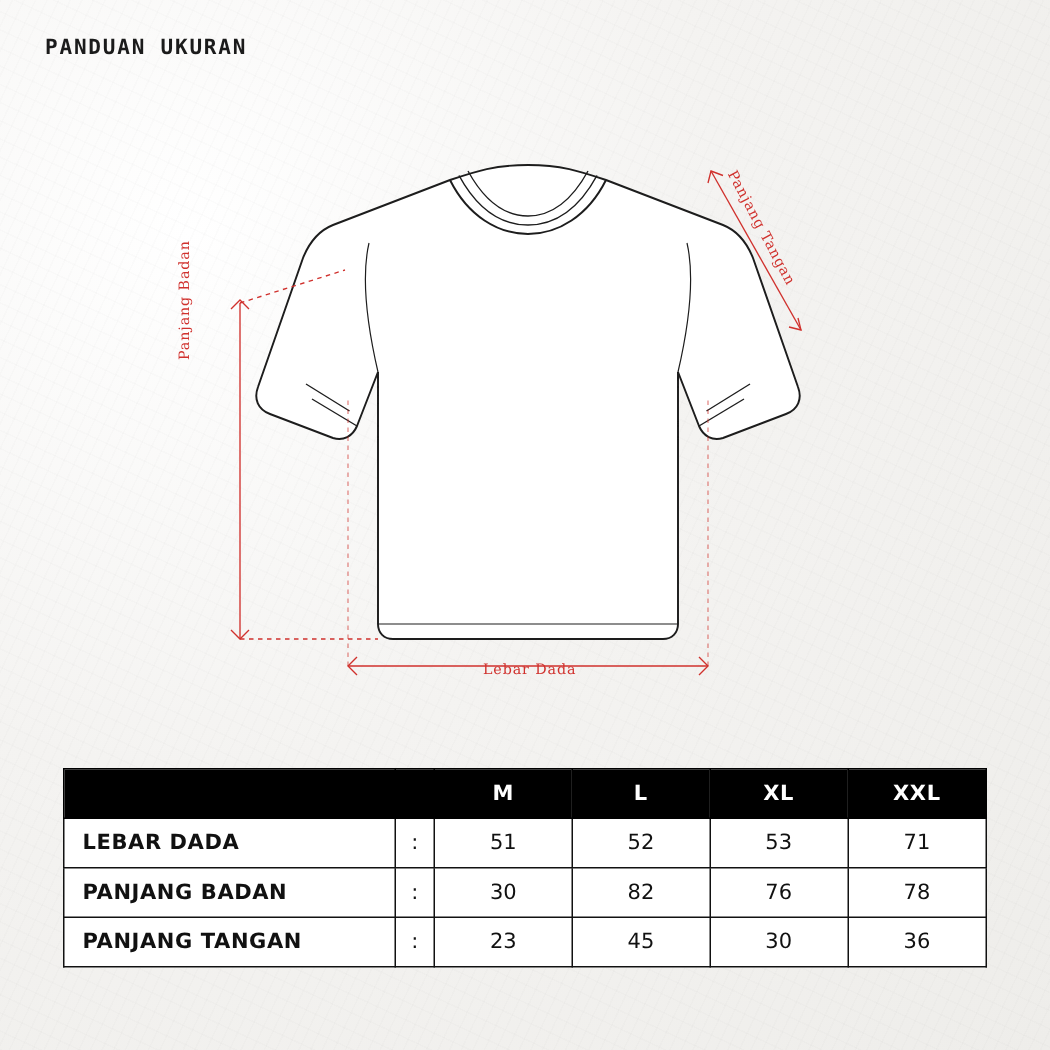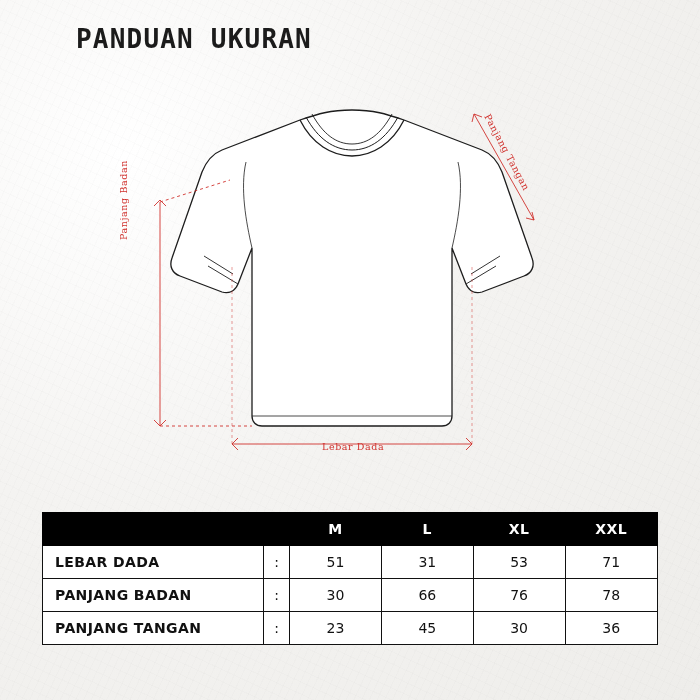--- a/index.html
+++ b/index.html
@@ -28,24 +28,23 @@
       repeating-linear-gradient(115deg, rgba(0,0,0,0.012) 0px, rgba(0,0,0,0.012) 1px, rgba(255,255,255,0) 1px, rgba(255,255,255,0) 7px),
       repeating-linear-gradient(25deg, rgba(0,0,0,0.010) 0px, rgba(0,0,0,0.010) 1px, rgba(255,255,255,0) 1px, rgba(255,255,255,0) 11px);
     pointer-events: none;
   }
   .title {
     position: absolute;
     left: 30px;
     top: 24px;
     font-family: "DejaVu Sans Mono", monospace;
     font-weight: bold;
-    font-size: 26px;
+    font-size: 14px;
     letter-spacing: 1.2px;
     color: #1b1b1b;
-    margin-left: 46px;
   }
   .shirt-area {
     position: absolute;
     left: 0;
     top: 70px;
     width: 700px;
     height: 410px;
   }
   .shirt-svg {
     position: absolute;
@@ -195,29 +194,29 @@
         <th class="col-val">L</th>
         <th class="col-val">XL</th>
         <th class="col-val">XXL</th>
       </tr>
     </thead>
     <tbody>
       <tr>
         <td class="col-label">LEBAR DADA</td>
         <td class="col-colon">:</td>
         <td class="col-val">51</td>
-        <td class="col-val">31</td>
+        <td class="col-val">52</td>
         <td class="col-val">53</td>
         <td class="col-val">71</td>
       </tr>
       <tr>
         <td class="col-label">PANJANG BADAN</td>
         <td class="col-colon">:</td>
         <td class="col-val">30</td>
-        <td class="col-val">66</td>
+        <td class="col-val">82</td>
         <td class="col-val">76</td>
         <td class="col-val">78</td>
       </tr>
       <tr>
         <td class="col-label">PANJANG TANGAN</td>
         <td class="col-colon">:</td>
         <td class="col-val">23</td>
         <td class="col-val">45</td>
         <td class="col-val">30</td>
         <td class="col-val">36</td>

